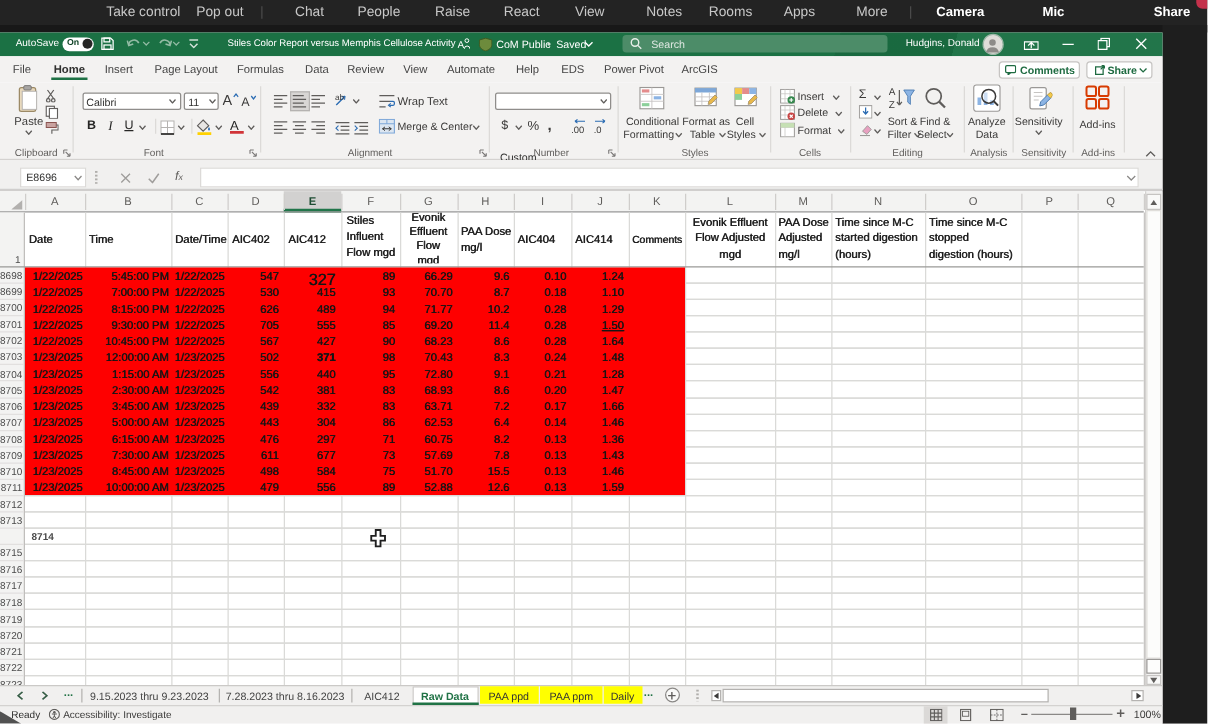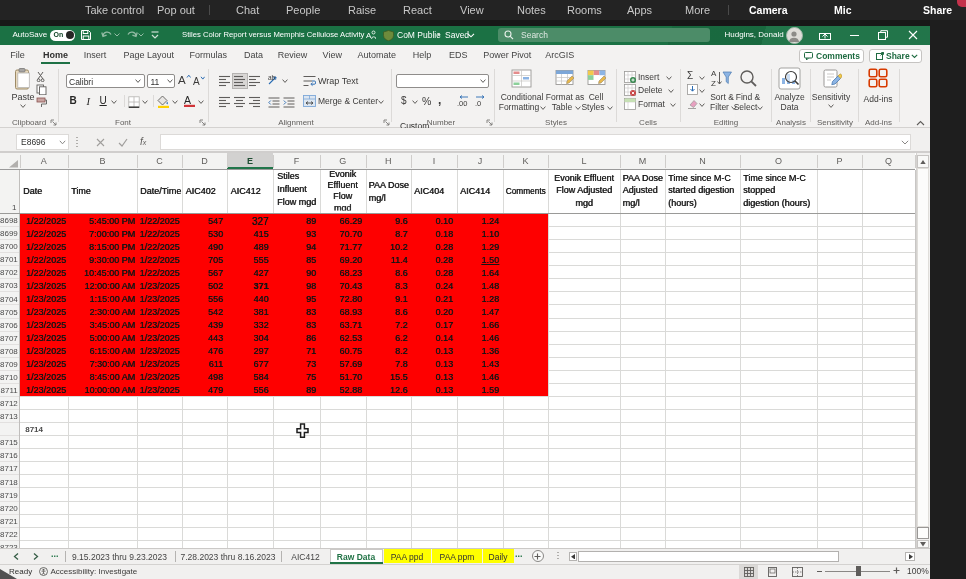--- a/index.html
+++ b/index.html
@@ -662,40 +662,40 @@
 <div class="tx th" style="left:668px;top:185px;font-size:9px;color:#1c1c1c;font-weight:400;">started digestion</div>
 <div class="tx th" style="left:668px;top:197.5px;font-size:9px;color:#1c1c1c;font-weight:400;">(hours)</div>
 <div class="tx th" style="left:743px;top:172.5px;font-size:9px;color:#1c1c1c;font-weight:400;">Time since M-C</div>
 <div class="tx th" style="left:743px;top:185px;font-size:9px;color:#1c1c1c;font-weight:400;">stopped</div>
 <div class="tx th" style="left:743px;top:197.5px;font-size:9px;color:#1c1c1c;font-weight:400;">digestion (hours)</div>
 <div class="ab" style="left:19.5px;top:213.5px;width:528.5px;height:182.89999999999998px;background:#fe0000;"></div>
 <div class="tx th" style="right:900px;top:215.5px;font-size:9px;color:#151515;font-weight:400;">1/22/2025</div>
 <div class="tx th" style="right:831px;top:215.5px;font-size:9px;color:#151515;font-weight:400;">5:45:00 PM</div>
 <div class="tx th" style="left:139.5px;top:215.5px;font-size:9px;color:#151515;font-weight:400;">1/22/2025</div>
 <div class="tx th" style="right:743px;top:215.5px;font-size:9px;color:#151515;font-weight:400;">547</div>
-<div class="tx th" style="right:697.5px;top:215.5px;font-size:10px;color:#151515;font-weight:400;">327</div>
+<div class="tx th" style="right:697.5px;top:215.5px;font-size:13px;color:#151515;font-weight:400;">327</div>
 <div class="tx th" style="right:650px;top:215.5px;font-size:9px;color:#151515;font-weight:400;">89</div>
 <div class="tx th" style="right:604px;top:215.5px;font-size:9px;color:#151515;font-weight:400;">66.29</div>
 <div class="tx th" style="right:558.5px;top:215.5px;font-size:9px;color:#151515;font-weight:400;">9.6</div>
 <div class="tx th" style="right:513px;top:215.5px;font-size:9px;color:#151515;font-weight:400;">0.10</div>
 <div class="tx th" style="right:467px;top:215.5px;font-size:9px;color:#151515;font-weight:400;">1.24</div>
 <div class="tx th" style="right:900px;top:228.57px;font-size:9px;color:#151515;font-weight:400;">1/22/2025</div>
 <div class="tx th" style="right:831px;top:228.57px;font-size:9px;color:#151515;font-weight:400;margin-left:10px;">7:00:00 PM</div>
 <div class="tx th" style="left:139.5px;top:228.57px;font-size:9px;color:#151515;font-weight:400;">1/22/2025</div>
 <div class="tx th" style="right:743px;top:228.57px;font-size:9px;color:#151515;font-weight:400;">530</div>
 <div class="tx th" style="right:697.5px;top:228.57px;font-size:9px;color:#151515;font-weight:400;">415</div>
 <div class="tx th" style="right:650px;top:228.57px;font-size:9px;color:#151515;font-weight:400;">93</div>
 <div class="tx th" style="right:604px;top:228.57px;font-size:9px;color:#151515;font-weight:400;">70.70</div>
 <div class="tx th" style="right:558.5px;top:228.57px;font-size:9px;color:#151515;font-weight:400;">8.7</div>
 <div class="tx th" style="right:513px;top:228.57px;font-size:9px;color:#151515;font-weight:400;">0.18</div>
 <div class="tx th" style="right:467px;top:228.57px;font-size:9px;color:#151515;font-weight:400;">1.10</div>
 <div class="tx th" style="right:900px;top:241.64px;font-size:9px;color:#151515;font-weight:400;">1/22/2025</div>
 <div class="tx th" style="right:831px;top:241.64px;font-size:9px;color:#151515;font-weight:400;">8:15:00 PM</div>
 <div class="tx th" style="left:139.5px;top:241.64px;font-size:9px;color:#151515;font-weight:400;">1/22/2025</div>
-<div class="tx th" style="right:743px;top:241.64px;font-size:9px;color:#151515;font-weight:400;">490</div>
+<div class="tx th" style="right:743px;top:241.64px;font-size:9px;color:#151515;font-weight:400;">626</div>
 <div class="tx th" style="right:697.5px;top:241.64px;font-size:9px;color:#151515;font-weight:400;">489</div>
 <div class="tx th" style="right:650px;top:241.64px;font-size:9px;color:#151515;font-weight:400;">94</div>
 <div class="tx th" style="right:604px;top:241.64px;font-size:9px;color:#151515;font-weight:400;">71.77</div>
 <div class="tx th" style="right:558.5px;top:241.64px;font-size:9px;color:#151515;font-weight:400;">10.2</div>
 <div class="tx th" style="right:513px;top:241.64px;font-size:9px;color:#151515;font-weight:400;">0.28</div>
 <div class="tx th" style="right:467px;top:241.64px;font-size:9px;color:#151515;font-weight:400;">1.29</div>
 <div class="tx th" style="right:900px;top:254.71px;font-size:9px;color:#151515;font-weight:400;">1/22/2025</div>
 <div class="tx th" style="right:831px;top:254.71px;font-size:9px;color:#151515;font-weight:400;">9:30:00 PM</div>
 <div class="tx th" style="left:139.5px;top:254.71px;font-size:9px;color:#151515;font-weight:400;">1/22/2025</div>
 <div class="tx th" style="right:743px;top:254.71px;font-size:9px;color:#151515;font-weight:400;">705</div>
@@ -755,21 +755,21 @@
 <div class="tx th" style="right:558.5px;top:320.06px;font-size:9px;color:#151515;font-weight:400;">7.2</div>
 <div class="tx th" style="right:513px;top:320.06px;font-size:9px;color:#151515;font-weight:400;">0.17</div>
 <div class="tx th" style="right:467px;top:320.06px;font-size:9px;color:#151515;font-weight:400;">1.66</div>
 <div class="tx th" style="right:900px;top:333.13px;font-size:9px;color:#151515;font-weight:400;">1/23/2025</div>
 <div class="tx th" style="right:831px;top:333.13px;font-size:9px;color:#151515;font-weight:400;">5:00:00 AM</div>
 <div class="tx th" style="left:139.5px;top:333.13px;font-size:9px;color:#151515;font-weight:400;">1/23/2025</div>
 <div class="tx th" style="right:743px;top:333.13px;font-size:9px;color:#151515;font-weight:400;">443</div>
 <div class="tx th" style="right:697.5px;top:333.13px;font-size:9px;color:#151515;font-weight:400;">304</div>
 <div class="tx th" style="right:650px;top:333.13px;font-size:9px;color:#151515;font-weight:400;">86</div>
 <div class="tx th" style="right:604px;top:333.13px;font-size:9px;color:#151515;font-weight:400;">62.53</div>
-<div class="tx th" style="right:558.5px;top:333.13px;font-size:9px;color:#151515;font-weight:400;">6.2</div>
+<div class="tx th" style="right:558.5px;top:333.13px;font-size:9px;color:#151515;font-weight:400;">6.4</div>
 <div class="tx th" style="right:513px;top:333.13px;font-size:9px;color:#151515;font-weight:400;">0.14</div>
 <div class="tx th" style="right:467px;top:333.13px;font-size:9px;color:#151515;font-weight:400;">1.46</div>
 <div class="tx th" style="right:900px;top:346.2px;font-size:9px;color:#151515;font-weight:400;">1/23/2025</div>
 <div class="tx th" style="right:831px;top:346.2px;font-size:9px;color:#151515;font-weight:400;">6:15:00 AM</div>
 <div class="tx th" style="left:139.5px;top:346.2px;font-size:9px;color:#151515;font-weight:400;">1/23/2025</div>
 <div class="tx th" style="right:743px;top:346.2px;font-size:9px;color:#151515;font-weight:400;">476</div>
 <div class="tx th" style="right:697.5px;top:346.2px;font-size:9px;color:#151515;font-weight:400;">297</div>
 <div class="tx th" style="right:650px;top:346.2px;font-size:9px;color:#151515;font-weight:400;">71</div>
 <div class="tx th" style="right:604px;top:346.2px;font-size:9px;color:#151515;font-weight:400;">60.75</div>
 <div class="tx th" style="right:558.5px;top:346.2px;font-size:9px;color:#151515;font-weight:400;">8.2</div>

